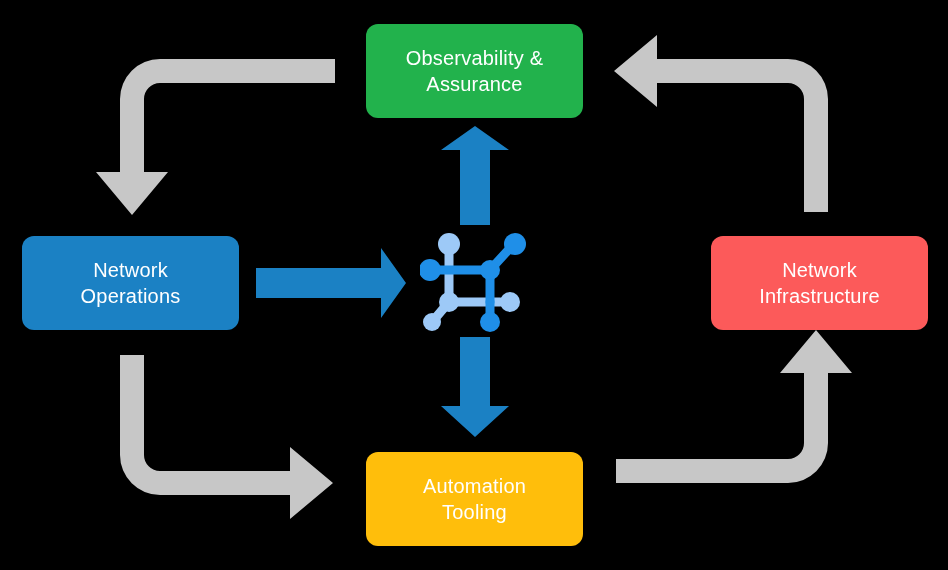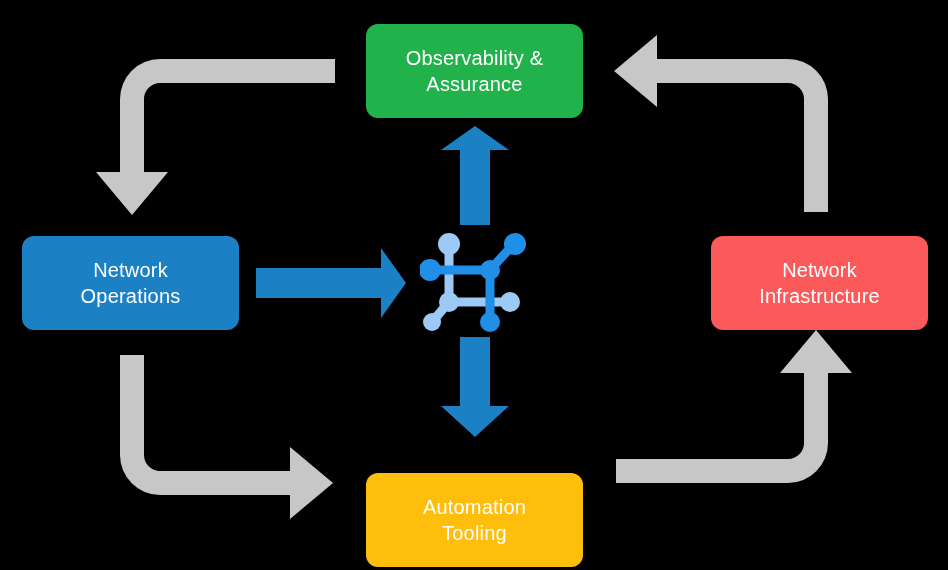--- a/index.html
+++ b/index.html
@@ -63,21 +63,21 @@
   <div class="node-box" id="box-operations" style="background: rgb(27, 129, 196); color: rgb(255, 255, 255);">
     <span>Network
 Operations</span>
   </div>
 
   <div class="node-box" id="box-infrastructure" style="background: rgb(252, 90, 90); color: rgb(255, 255, 255);">
     <span>Network
 Infrastructure</span>
   </div>
 
-  <div class="node-box" id="box-automation" style="background: rgb(255, 190, 11); color: rgb(255, 255, 255); margin-top: 21px;">
+  <div class="node-box" id="box-automation" style="background: rgb(255, 190, 11); color: rgb(255, 255, 255);">
     <span>Automation
 Tooling</span>
   </div>
 
   <svg class="layer" viewBox="0 0 948 570" style="z-index:7;pointer-events:none">
 
     <g>
       <path fill="#1b81c4" d="M256,268 L381,268 L381,248 L406,283 L381,318 L381,298 L256,298 Z"></path>
     </g>
 

